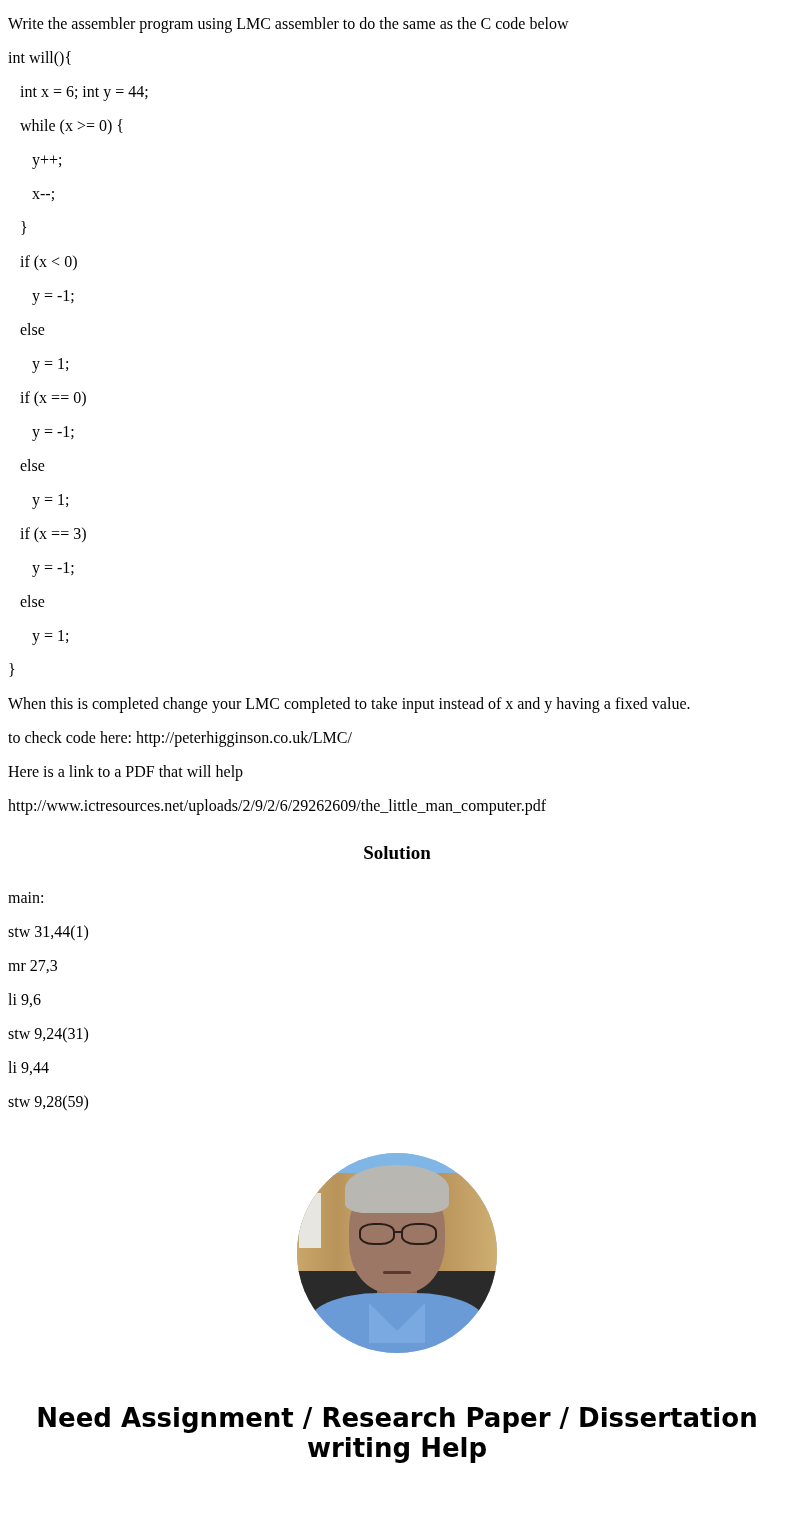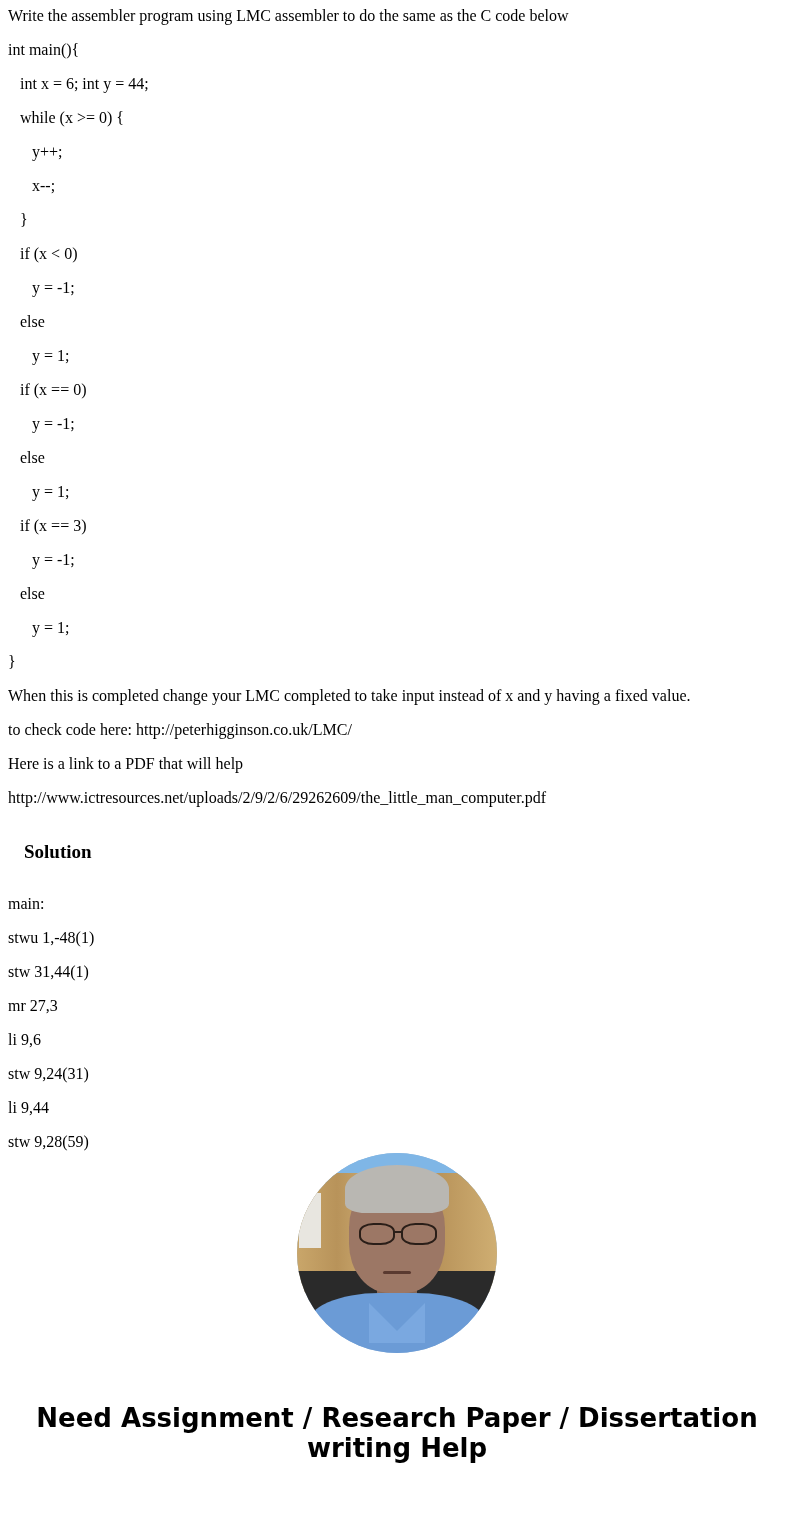--- a/index.html
+++ b/index.html
@@ -9,38 +9,39 @@
     }
     body {
       width: 794px;
       min-height: 1523px;
       font-family: "Liberation Serif", serif;
       font-size: 16px;
       color: #000000;
       position: relative;
     }
     .content {
-      padding: 0 8px;
+      padding: 8px 8px;
     }
     .line {
       margin: 0;
       height: 34px;
       line-height: 34px;
       white-space: pre;
       position: relative;
       top: -1px;
     }
     .indent-1 { padding-left: 12px; }
     .indent-2 { padding-left: 24px; }
     .solution-heading {
       font-size: 19px;
       font-weight: bold;
-      margin: 16px;
+      margin: 9px;
       height: 40px;
       line-height: 40px;
+      text-align: center;
     }
     .avatar-wrap {
       position: absolute;
       left: 297px;
       top: 1153px;
       width: 200px;
       height: 200px;
       border-radius: 50%;
       overflow: hidden;
       background: #8fb4d8;
@@ -131,21 +132,21 @@
     }
     .footer-banner div { margin: 0; }
   </style>
 </head>
 <body>
 
 <div class="content">
   <p class="line">Write the assembler program using LMC assembler to do the same as the C code below</p>
 
   <div>
-    <p class="line">int main(){</p>
+    <p class="line">int will(){</p>
     <p class="line indent-1">int x = 6; int y = 44;</p>
     <p class="line indent-1">while (x &gt;= 0) {</p>
     <p class="line indent-2">y++;</p>
     <p class="line indent-2">x--;</p>
     <p class="line indent-1">}</p>
     <p class="line indent-1">if (x &lt; 0)</p>
     <p class="line indent-2">y = -1;</p>
     <p class="line indent-1">else</p>
     <p class="line indent-2">y = 1;</p>
     <p class="line indent-1">if (x == 0)</p>
@@ -161,21 +162,20 @@
 
   <p class="line">When this is completed change your LMC completed to take input instead of x and y having a fixed value.</p>
   <p class="line">to check code here: http://peterhigginson.co.uk/LMC/</p>
   <p class="line">Here is a link to a PDF that will help</p>
   <p class="line">http://www.ictresources.net/uploads/2/9/2/6/29262609/the_little_man_computer.pdf</p>
 
   <h3 class="solution-heading">Solution</h3>
 
   <div>
     <p class="line">main:</p>
-    <p class="line">stwu 1,-48(1)</p>
     <p class="line">stw 31,44(1)</p>
     <p class="line">mr 27,3</p>
     <p class="line">li 9,6</p>
     <p class="line">stw 9,24(31)</p>
     <p class="line">li 9,44</p>
     <p class="line">stw 9,28(59)</p>
   </div>
 </div>
 
 <div class="avatar-wrap">

